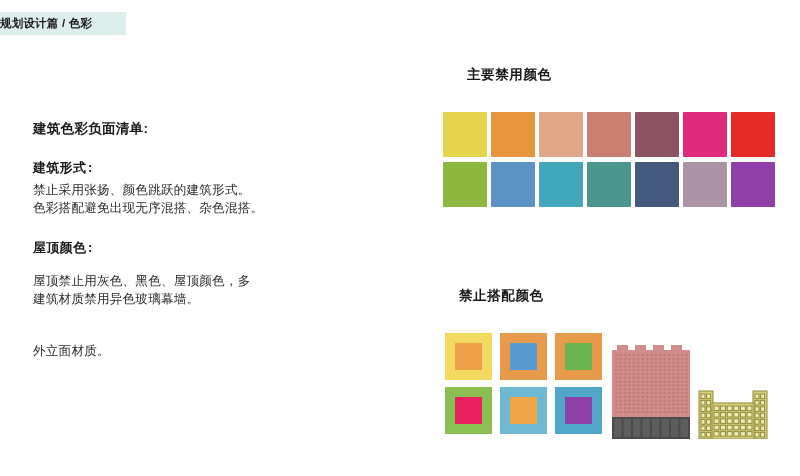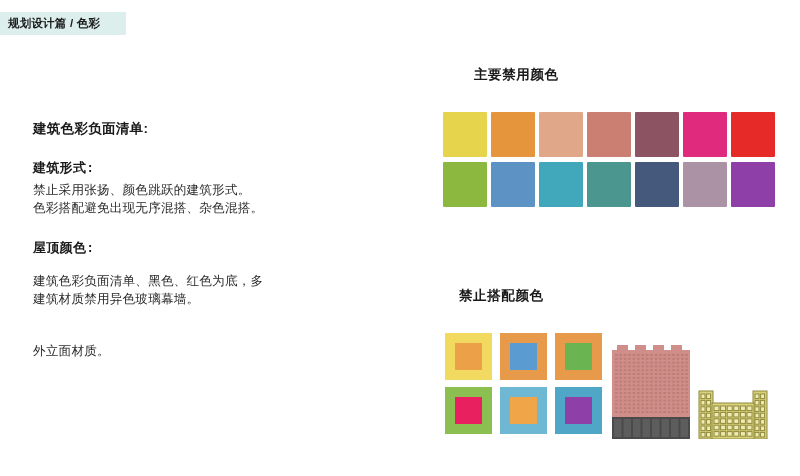--- a/index.html
+++ b/index.html
@@ -26,21 +26,20 @@
     height: 23px;
     background: #dcefec;
     display: flex;
     align-items: center;
   }
   #breadcrumb .crumb-text {
     font-size: 11.5px;
     font-weight: bold;
     color: #1c1c1c;
     letter-spacing: 0.2px;
-    padding-left: 8px;
     white-space: nowrap;
   }
 
   
   #left-col {
     position: absolute;
     left: 33px;
     top: 120px;
     width: 340px;
   }
@@ -82,21 +81,21 @@
     width: 360px;
     height: 476px;
   }
   .panel-title {
     position: absolute;
     font-size: 13.5px;
     font-weight: bold;
     color: #1a1a1a;
     letter-spacing: 0.6px;
   }
-  #title-main-banned { left: 34px; top: 66px; }
+  #title-main-banned { left: 27px; top: 66px; }
   #title-banned-combo { left: 19px; top: 287px; }
 
   
   #palette {
     position: absolute;
     left: 3px;
     top: 112px;
     display: grid;
     grid-template-columns: repeat(7, 44px);
     grid-template-rows: repeat(2, 45px);
@@ -174,21 +173,21 @@
       <span class="ln">色彩搭配避免出现无序混搭、杂色混搭。</span>
     </div>
   </div>
 
   <div class="gap-c"></div>
 
   <div class="blk">
     <div class="sec-head">屋顶颜色:</div>
     <div class="gap-d"></div>
     <div class="sec-body">
-      <span class="ln">建筑色彩负面清单、黑色、红色为底，多</span>
+      <span class="ln">屋顶禁止用灰色、黑色、屋顶颜色，多</span>
       <span class="ln">建筑材质禁用异色玻璃幕墙。</span>
     </div>
   </div>
 
   <div class="gap-c"></div>
 
   <div class="blk">
     <div class="gap-d"></div>
     <div class="sec-body">
       <span class="ln">外立面材质。</span>

